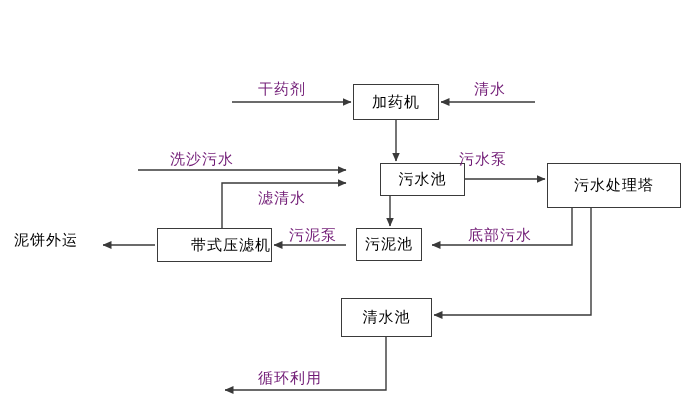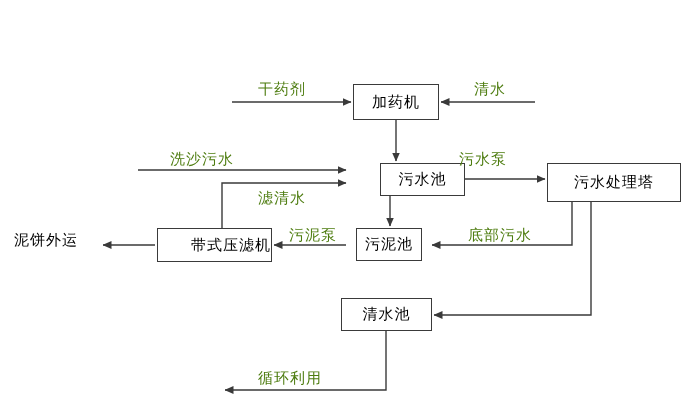--- a/index.html
+++ b/index.html
@@ -43,21 +43,21 @@
     font-size: 15px;
     display: flex;
     align-items: center;
     justify-content: center;
     white-space: nowrap;
     letter-spacing: 1px;
   }
   .edge-label {
     position: absolute;
     font-size: 15px;
-    color: #4d7c0f;
+    color: #701a75;
     white-space: nowrap;
     letter-spacing: 1px;
     background: transparent;
   }
   .terminal-label {
     position: absolute;
     font-size: 15px;
     color: #000000;
     white-space: nowrap;
     letter-spacing: 1px;
@@ -105,33 +105,33 @@
   </svg>
 
   <div class="node" style="left:353px; top:84px; width:86px; height:36px;">
     <span>加药机</span>
   </div>
 
   <div class="node" style="left:348px; top:163px; width:85px; height:33px;margin-left:32px;">
     <span>污水池</span>
   </div>
 
-  <div class="node" style="left:547px; top:163px; width:134px; height:39px;">
+  <div class="node" style="left:547px; top:163px; width:134px; height:45px;">
     <span>污水处理塔</span>
   </div>
 
   <div class="node" style="left:157px; top:228px; width:115px; height:34px;justify-content:flex-end;">
     <span>带式压滤机</span>
   </div>
 
   <div class="node" style="left:356px; top:228px; width:66px; height:33px;justify-content:center;">
     <span>污泥池</span>
   </div>
 
-  <div class="node" style="left:341px; top:298px; width:91px; height:33px;">
+  <div class="node" style="left:341px; top:298px; width:91px; height:39px;">
     <span>清水池</span>
   </div>
 
   <div class="edge-label" style="left:258px; top:80px;">干药剂</div>
 
   <div class="edge-label" style="left:474px; top:80px;">清水</div>
 
   <div class="edge-label" style="left:170px; top:150px;">洗沙污水</div>
 
   <div class="edge-label" style="left:459px; top:150px;">污水泵</div>

